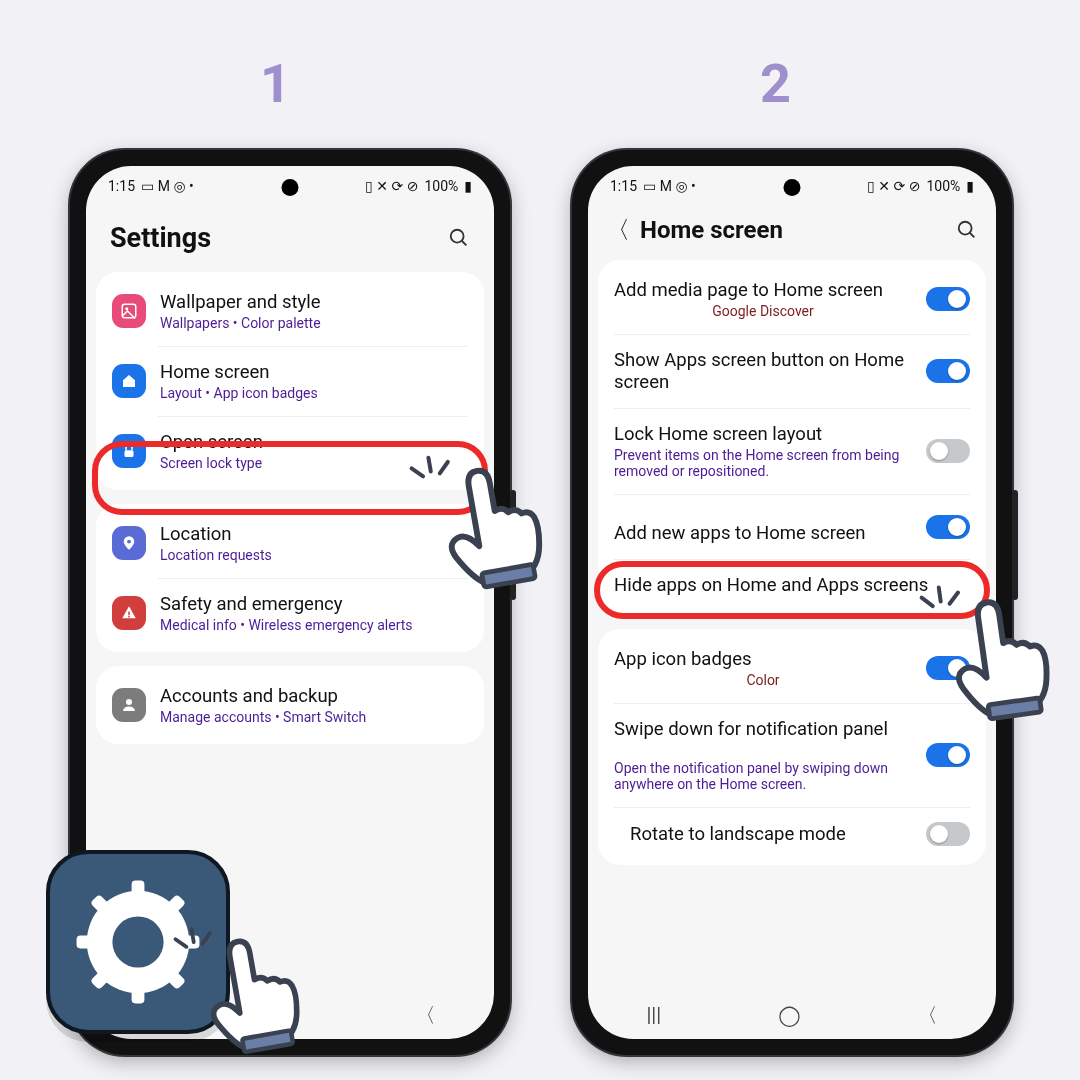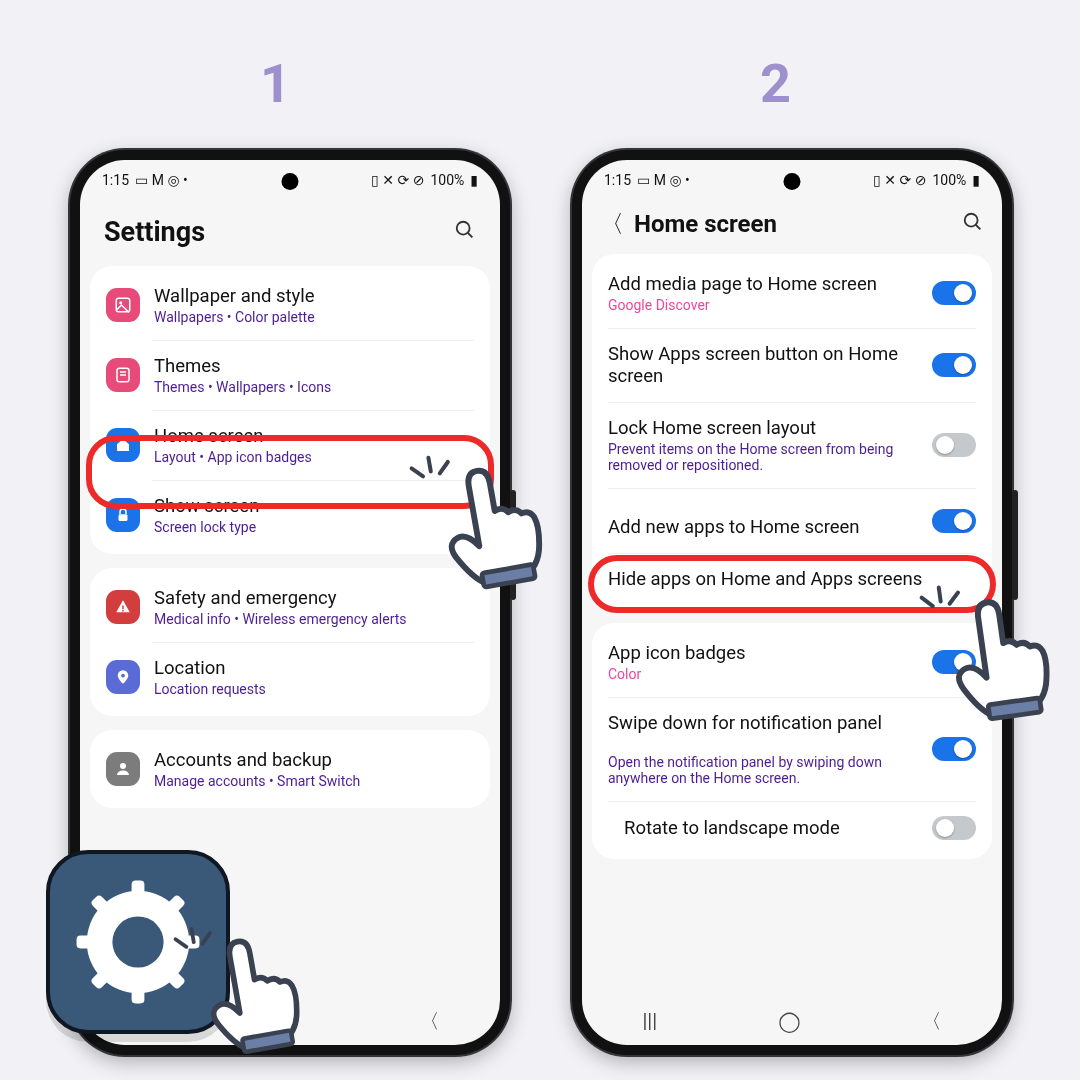--- a/index.html
+++ b/index.html
@@ -10,21 +10,21 @@
     position: relative; overflow: hidden;
   }
   .stage { position: relative; width: 1080px; height: 1080px; }
 
   .step-num {
     position: absolute; top: 52px;
     font-size: 54px; font-weight: 700; color: #9e8fcd;
   }
   .phone {
     position: absolute; top: 150px; width: 440px; height: 905px;
-    background: #111; border-radius: 55px; padding: 10px;
+    background: #111; border-radius: 55px; padding: 16px;
     box-shadow: 0 0 0 2px #32353a, 0 6px 20px rgba(0,0,0,0.3);
   }
   .phone::after{
     content:""; position:absolute; right:-6px; top:340px; width:6px; height:110px;
     background:#222; border-radius:3px;
   }
   .screen {
     width: 100%; height: 100%; background: #f6f6f6;
     border-radius: 45px; overflow: hidden; position: relative;
     display:flex; flex-direction:column;
@@ -33,21 +33,21 @@
     position:absolute; top:13px; left:50%; transform:translateX(-50%);
     width:17px; height:17px; background:#000; border-radius:50%;
   }
   
   .status{
     display:flex; justify-content:space-between; align-items:center;
     font-size:14px; padding:12px 22px 6px; color:#111;
   }
   .status .left, .status .right{display:flex; gap:6px; align-items:center;}
   .title-row{
-    display:flex; align-items:center; justify-content:space-between;
+    display:flex; align-items:flex-end; justify-content:space-between;
     padding:22px 24px 18px;
   }
   .title-row.compact{padding:14px 18px;}
   .title-back{display:flex; align-items:center; gap:10px;}
   .back-chev{font-size:24px; color:#222;}
   .page-title{font-size:27px; font-weight:700; color:#111;}
   .page-title.small{font-size:24px;}
   .search-ico{font-size:22px; color:#333;}
   .content{flex:1; overflow:hidden; padding:0 10px;}
   .card{
@@ -65,21 +65,21 @@
   .row.no-indent + .row.no-indent::before{left:16px;}
   .row.no-indent::before{left:16px;}
   .ic{
     width:34px; height:34px; border-radius:11px; flex-shrink:0;
     display:flex; align-items:center; justify-content:center;
   }
   .ic svg{width:18px;height:18px;stroke:#fff;fill:none;stroke-width:2;}
   .row-text{display:flex; flex-direction:column; gap:2px; min-width:0;}
   .row-title{font-size:18.5px; color:#111;}
   .row-sub{font-size:14px; color:#4c1d95;}
-  .row-sub.blue{color:#ec4899;}
+  .row-sub.blue{color:#7f1d1d;text-align:center;}
   .toggle{
     margin-left:auto; width:44px; height:24px; border-radius:12px;
     background:#c6c9cc; position:relative; flex-shrink:0;
   }
   .toggle .knob{
     width:18px; height:18px; border-radius:50%; background:#fff;
     position:absolute; top:3px; left:4px; transition:.2s;
     box-shadow:0 1px 2px rgba(0,0,0,.3);
   }
   .toggle.on{background:#1a73e8;}
@@ -154,79 +154,67 @@
                   <circle cx="9" cy="9" r="2" fill="#fff" stroke="none"></circle>
                   <path d="M4 18 l6 -6 10 10"></path>
                 </svg>
               </div>
               <div class="row-text">
                 <div class="row-title">Wallpaper and style</div>
                 <div class="row-sub">Wallpapers  •  Color palette</div>
               </div>
             </div>
             <div class="row">
-              <div class="ic" style="background: rgb(232, 74, 122);">
-                <svg viewBox="0 0 24 24">
-                  <rect x="4" y="3" width="16" height="18" rx="3"></rect>
-                  <path d="M8 8 h8 M8 12 h8"></path>
-                </svg>
-              </div>
-              <div class="row-text">
-                <div class="row-title">Themes</div>
-                <div class="row-sub">Themes  •  Wallpapers  •  Icons</div>
-              </div>
-            </div>
-            <div class="row">
               <div class="ic" style="background: rgb(26, 115, 232);">
                 <svg viewBox="0 0 24 24">
                   <path d="M4 11 l8 -7 8 7 v9 h-16 z" fill="#fff" stroke="none"></path>
                 </svg>
               </div>
               <div class="row-text">
                 <div class="row-title">Home screen</div>
                 <div class="row-sub">Layout  •  App icon badges</div>
               </div>
             </div>
             <div class="row">
               <div class="ic" style="background: rgb(26, 115, 232);">
                 <svg viewBox="0 0 24 24">
                   <rect x="6" y="11" width="12" height="9" rx="2" fill="#fff" stroke="none"></rect>
                   <path d="M8 11 v-3 a4 4 0 0 1 8 0 v3" stroke="#fff"></path>
                 </svg>
               </div>
               <div class="row-text">
-                <div class="row-title">Show screen</div>
+                <div class="row-title">Open screen</div>
                 <div class="row-sub">Screen lock type</div>
               </div>
             </div>
           </div>
           <div class="card">
+            <div class="row">
+              <div class="ic" style="background: rgb(91, 107, 214);">
+                <svg viewBox="0 0 24 24">
+                  <path d="M12 3 a7 7 0 0 1 7 7 c0 5 -7 11 -7 11 s-7 -6 -7 -11 a7 7 0 0 1 7 -7 z" fill="#fff" stroke="none"></path>
+                  <circle cx="12" cy="10" r="2.5" fill="#5b6bd6" stroke="none"></circle>
+                </svg>
+              </div>
+              <div class="row-text">
+                <div class="row-title">Location</div>
+                <div class="row-sub">Location requests</div>
+              </div>
+            </div>
             <div class="row">
               <div class="ic" style="background: rgb(210, 61, 61);">
                 <svg viewBox="0 0 24 24">
                   <path d="M12 3 l9 16 h-18 z" fill="#fff" stroke="none"></path>
                   <rect x="11" y="10" width="2" height="5" fill="#d23d3d" stroke="none"></rect>
                   <rect x="11" y="16" width="2" height="2" fill="#d23d3d" stroke="none"></rect>
                 </svg>
               </div>
               <div class="row-text">
                 <div class="row-title">Safety and emergency</div>
                 <div class="row-sub">Medical info  •  Wireless emergency alerts</div>
-              </div>
-            </div>
-            <div class="row">
-              <div class="ic" style="background: rgb(91, 107, 214);">
-                <svg viewBox="0 0 24 24">
-                  <path d="M12 3 a7 7 0 0 1 7 7 c0 5 -7 11 -7 11 s-7 -6 -7 -11 a7 7 0 0 1 7 -7 z" fill="#fff" stroke="none"></path>
-                  <circle cx="12" cy="10" r="2.5" fill="#5b6bd6" stroke="none"></circle>
-                </svg>
-              </div>
-              <div class="row-text">
-                <div class="row-title">Location</div>
-                <div class="row-sub">Location requests</div>
               </div>
             </div>
           </div>
           <div class="card">
             <div class="row">
               <div class="ic" style="background: rgb(124, 124, 124);">
                 <svg viewBox="0 0 24 24">
                   <circle cx="12" cy="8" r="4" fill="#fff" stroke="none"></circle>
                   <path d="M4 20 a8 6 0 0 1 16 0 z" fill="#fff" stroke="none"></path>
                 </svg>

